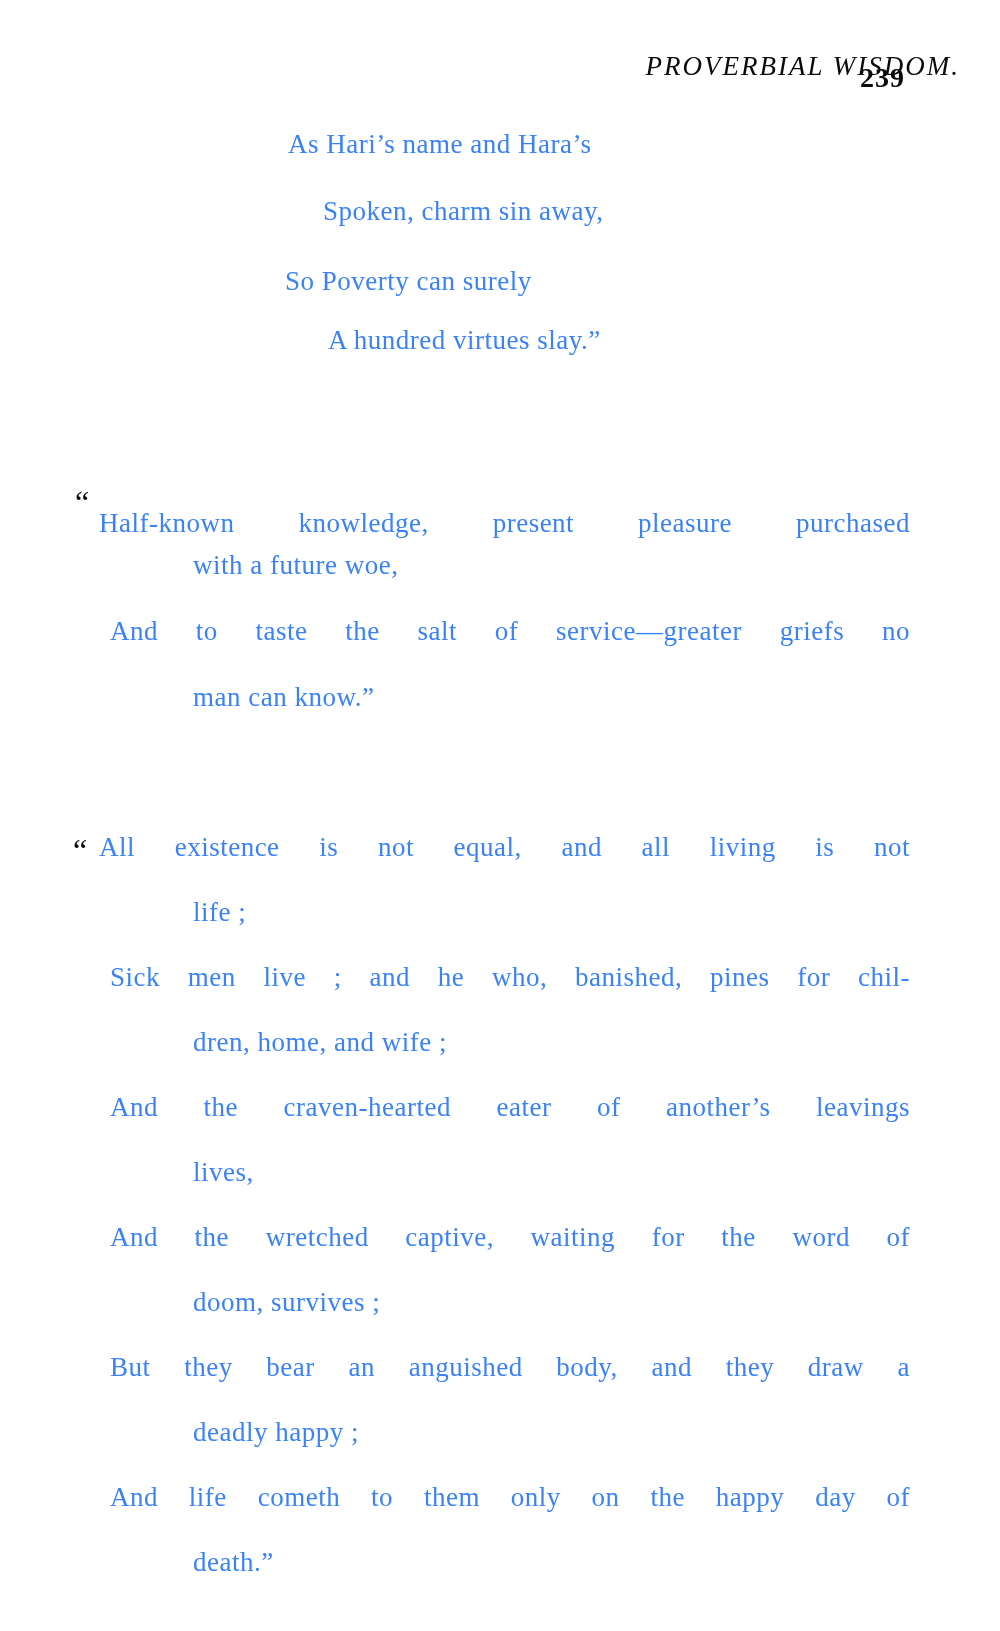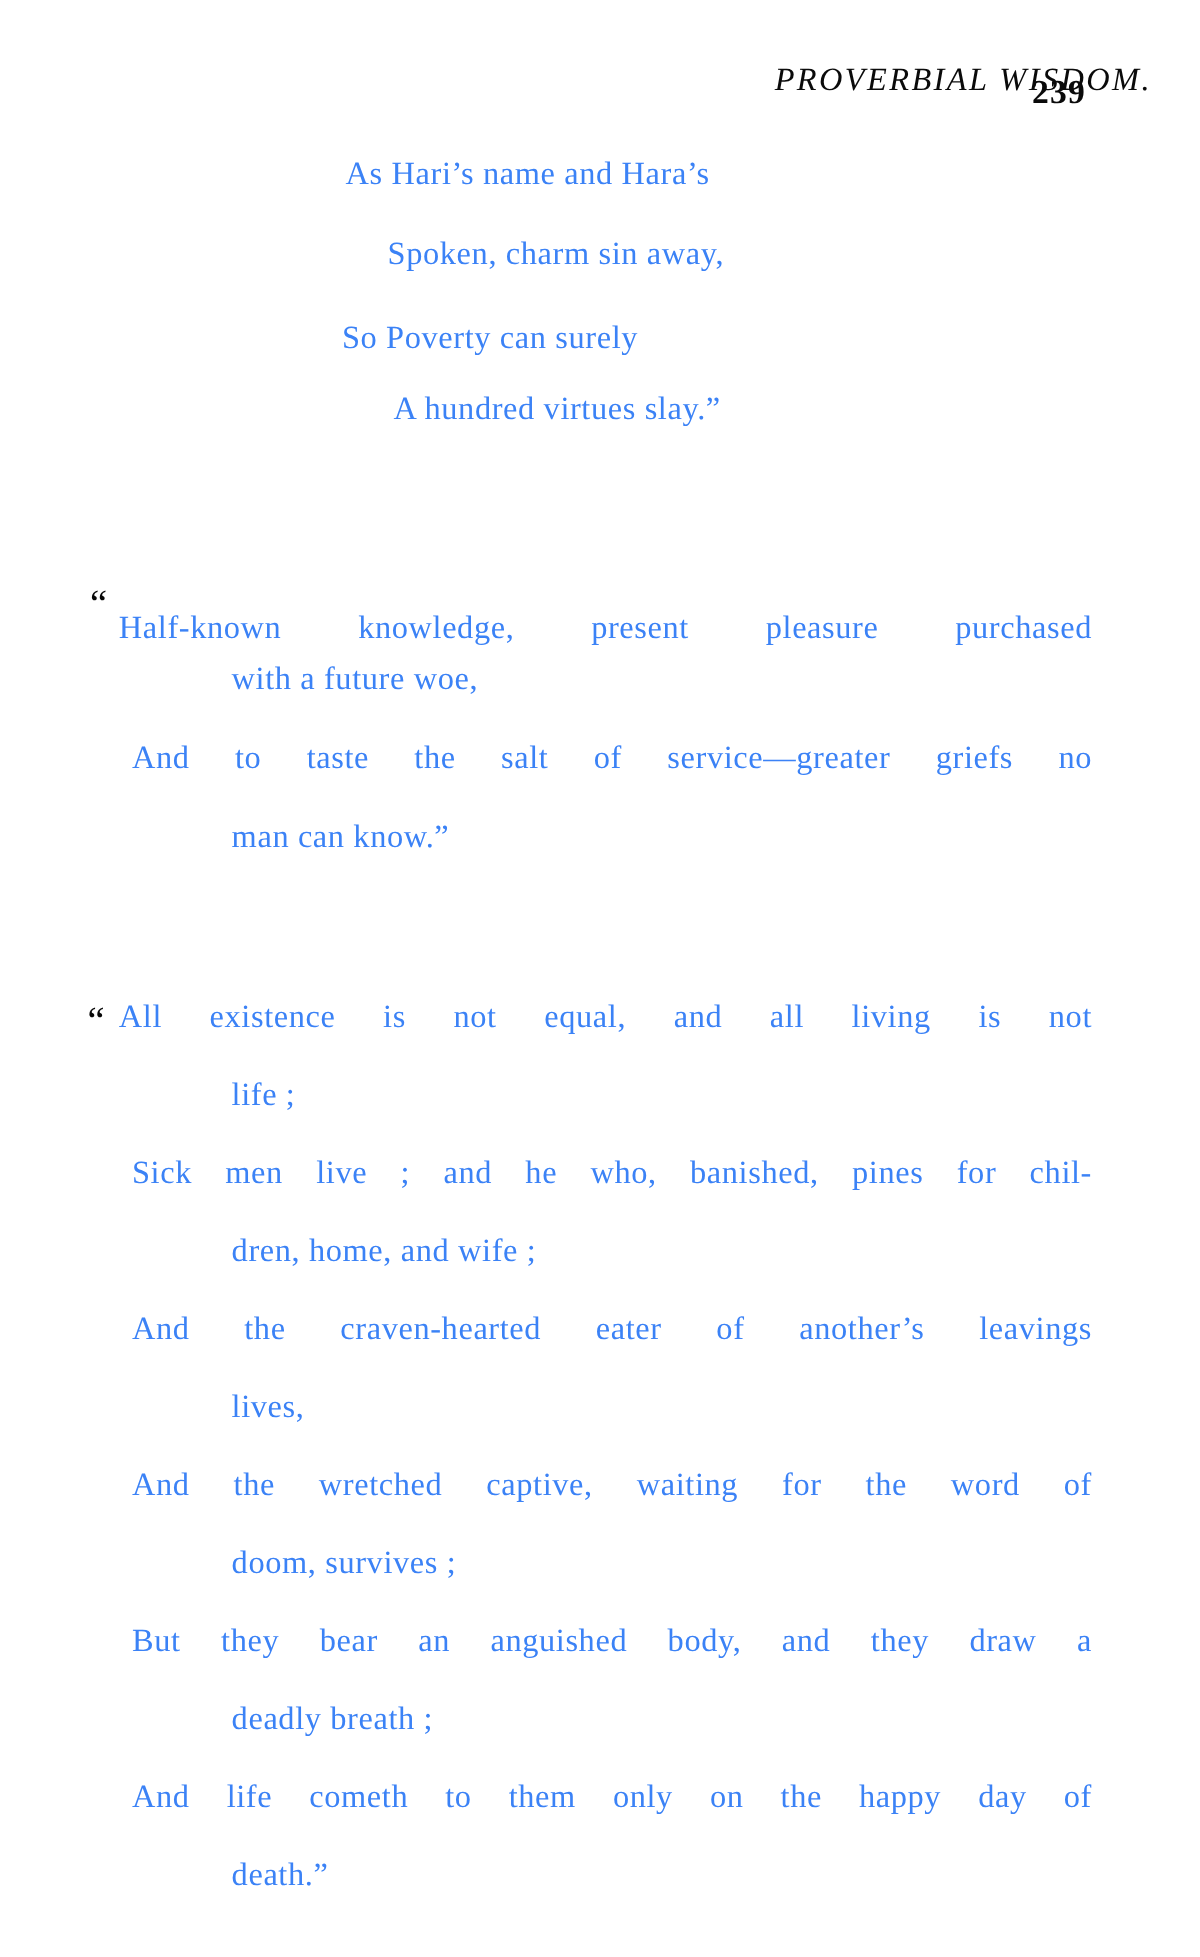--- a/index.html
+++ b/index.html
@@ -78,18 +78,18 @@
     <span class="oq" style="top:834px; left:73px;">“</span>
     <div class="line just" style="top:834px; left:99px; width:811px;">All existence is not equal, and all living is not</div>
     <div class="line" style="top:899px; left:193px;">life ;</div>
     <div class="line just" style="top:964px; left:110px; width:800px;">Sick men live ; and he who, banished, pines for chil-</div>
     <div class="line" style="top:1029px; left:193px;">dren, home, and wife ;</div>
     <div class="line just" style="top:1094px; left:110px; width:800px;">And the craven-hearted eater of another’s leavings</div>
     <div class="line" style="top:1159px; left:193px;">lives,</div>
     <div class="line just" style="top:1224px; left:110px; width:800px;">And the wretched captive, waiting for the word of</div>
     <div class="line" style="top:1289px; left:193px;text-align:center;">doom, survives ;</div>
     <div class="line just" style="top:1354px; left:110px; width:800px;">But they bear an anguished body, and they draw a</div>
-    <div class="line" style="top:1419px; left:193px;">deadly breath ;</div>
+    <div class="line" style="top:1419px; left:193px;">deadly happy ;</div>
     <div class="line just" style="top:1484px; left:110px; width:800px;">And life cometh to them only on the happy day of</div>
     <div class="line" style="top:1549px; left:193px;">death.”</div>
   </section>
 
 </div>
 
 </body></html>

